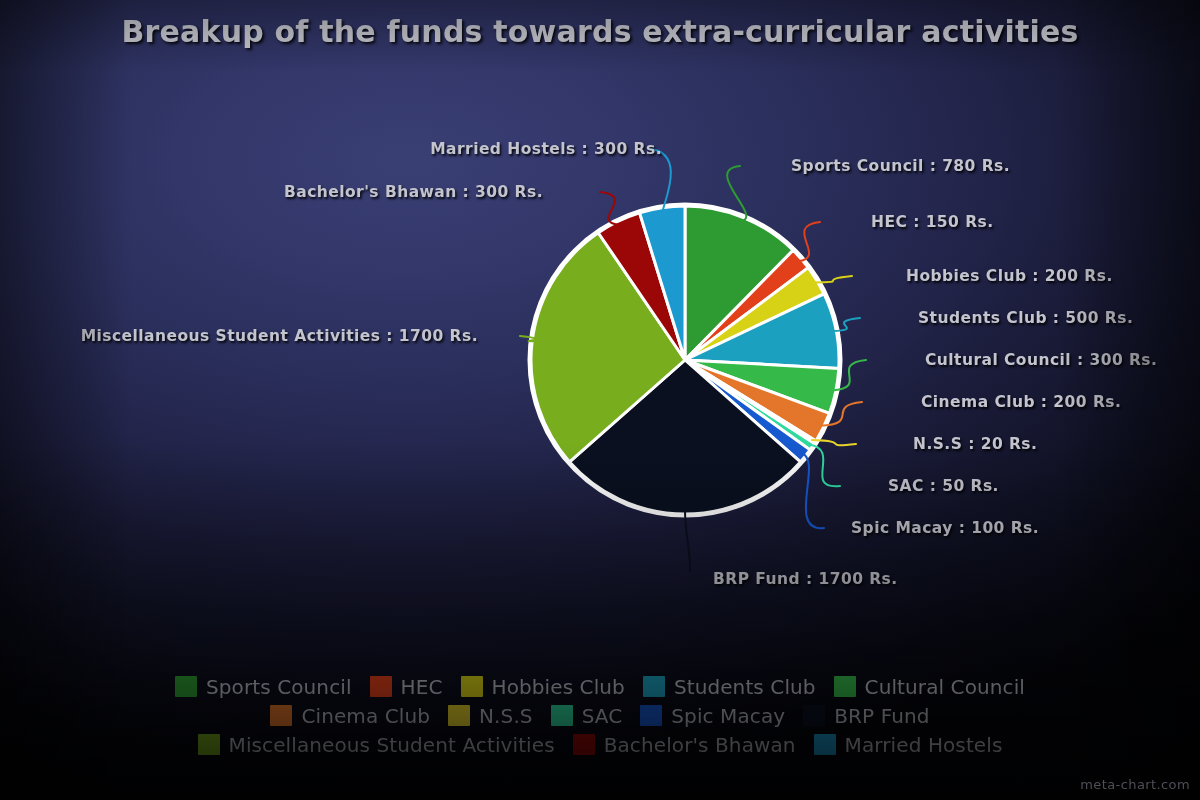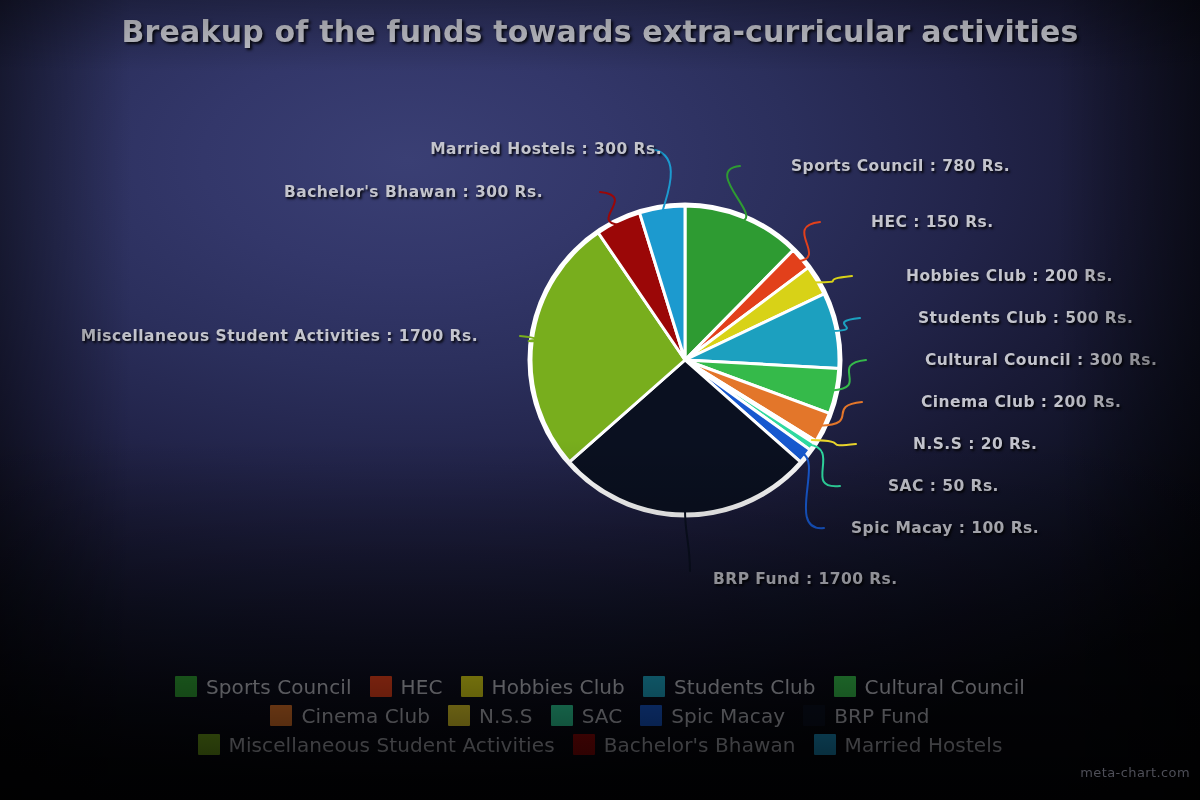--- a/index.html
+++ b/index.html
@@ -88,21 +88,21 @@
   }
   .legend-text {
     font-size: 20px;
     color: #b9bac3;
     letter-spacing: 0.1px;
   }
 
   #watermark {
     position: absolute;
     right: 10px;
-    bottom: 20px;
+    bottom: 8px;
     font-size: 13px;
     color: #4e4f58;
     letter-spacing: 0.4px;
   }
 </style>
 </head>
 <body>
 
 <div id="chart-root">
   <div id="bg-gradient"></div>

